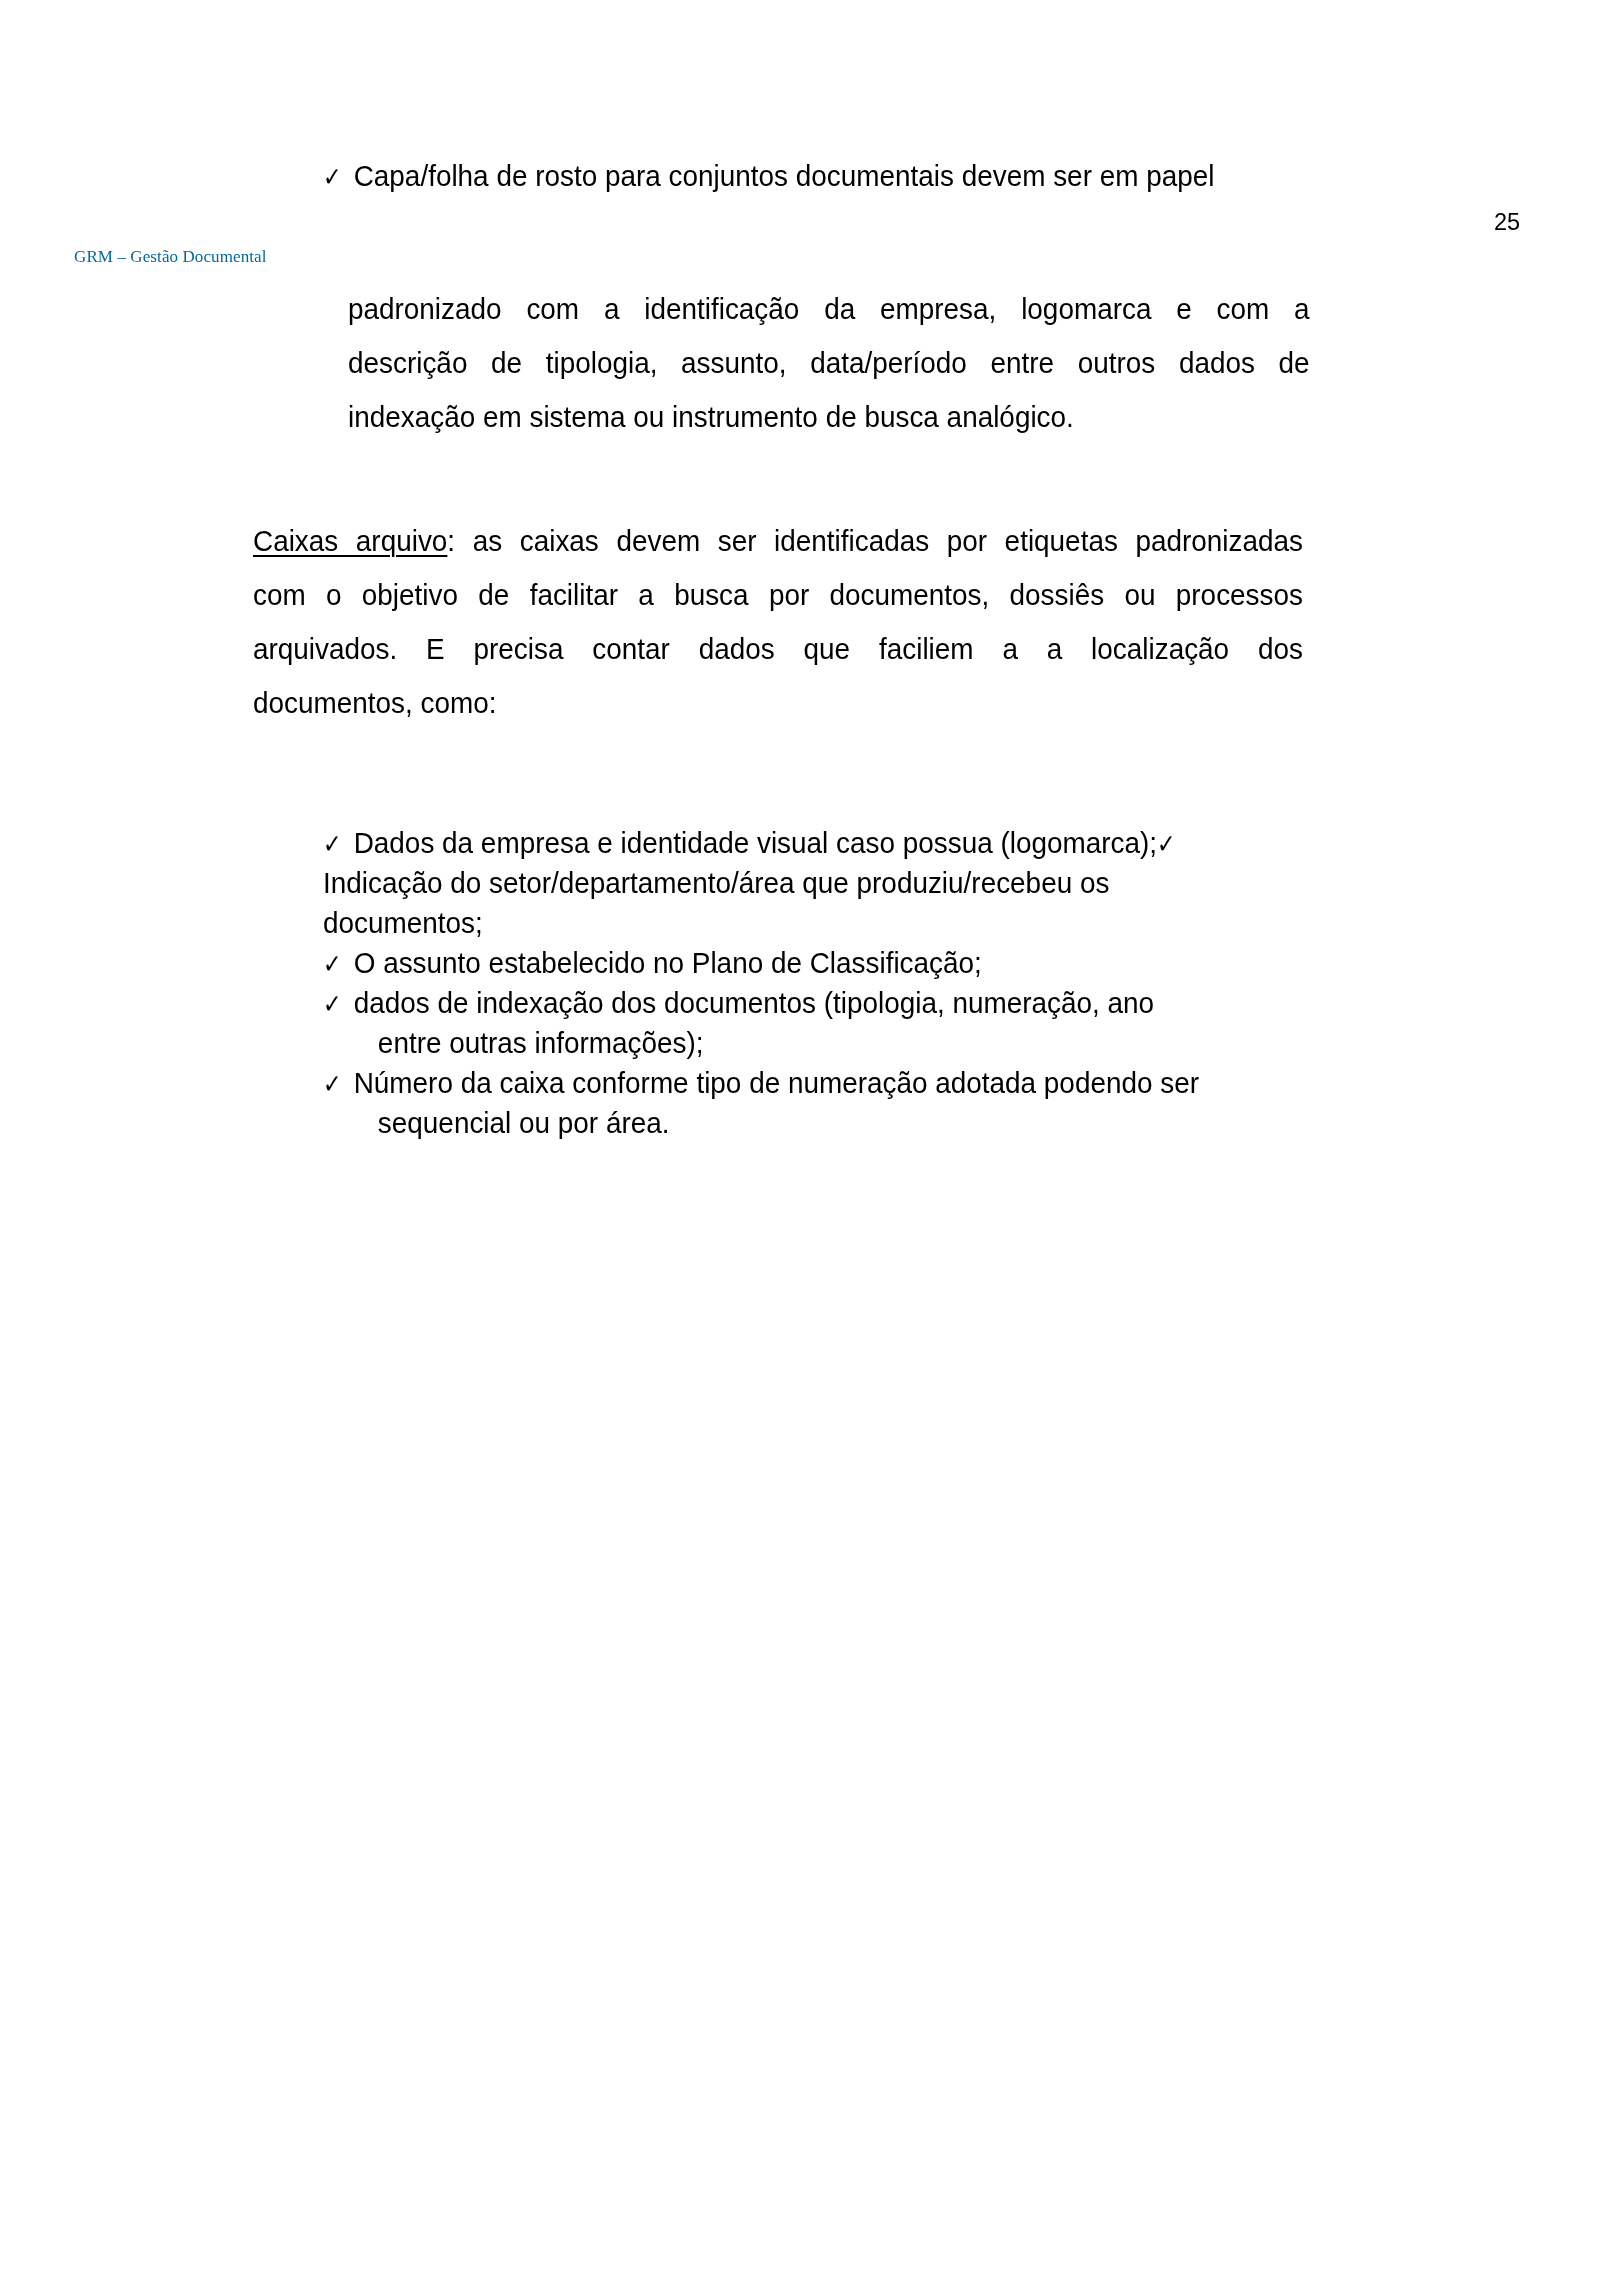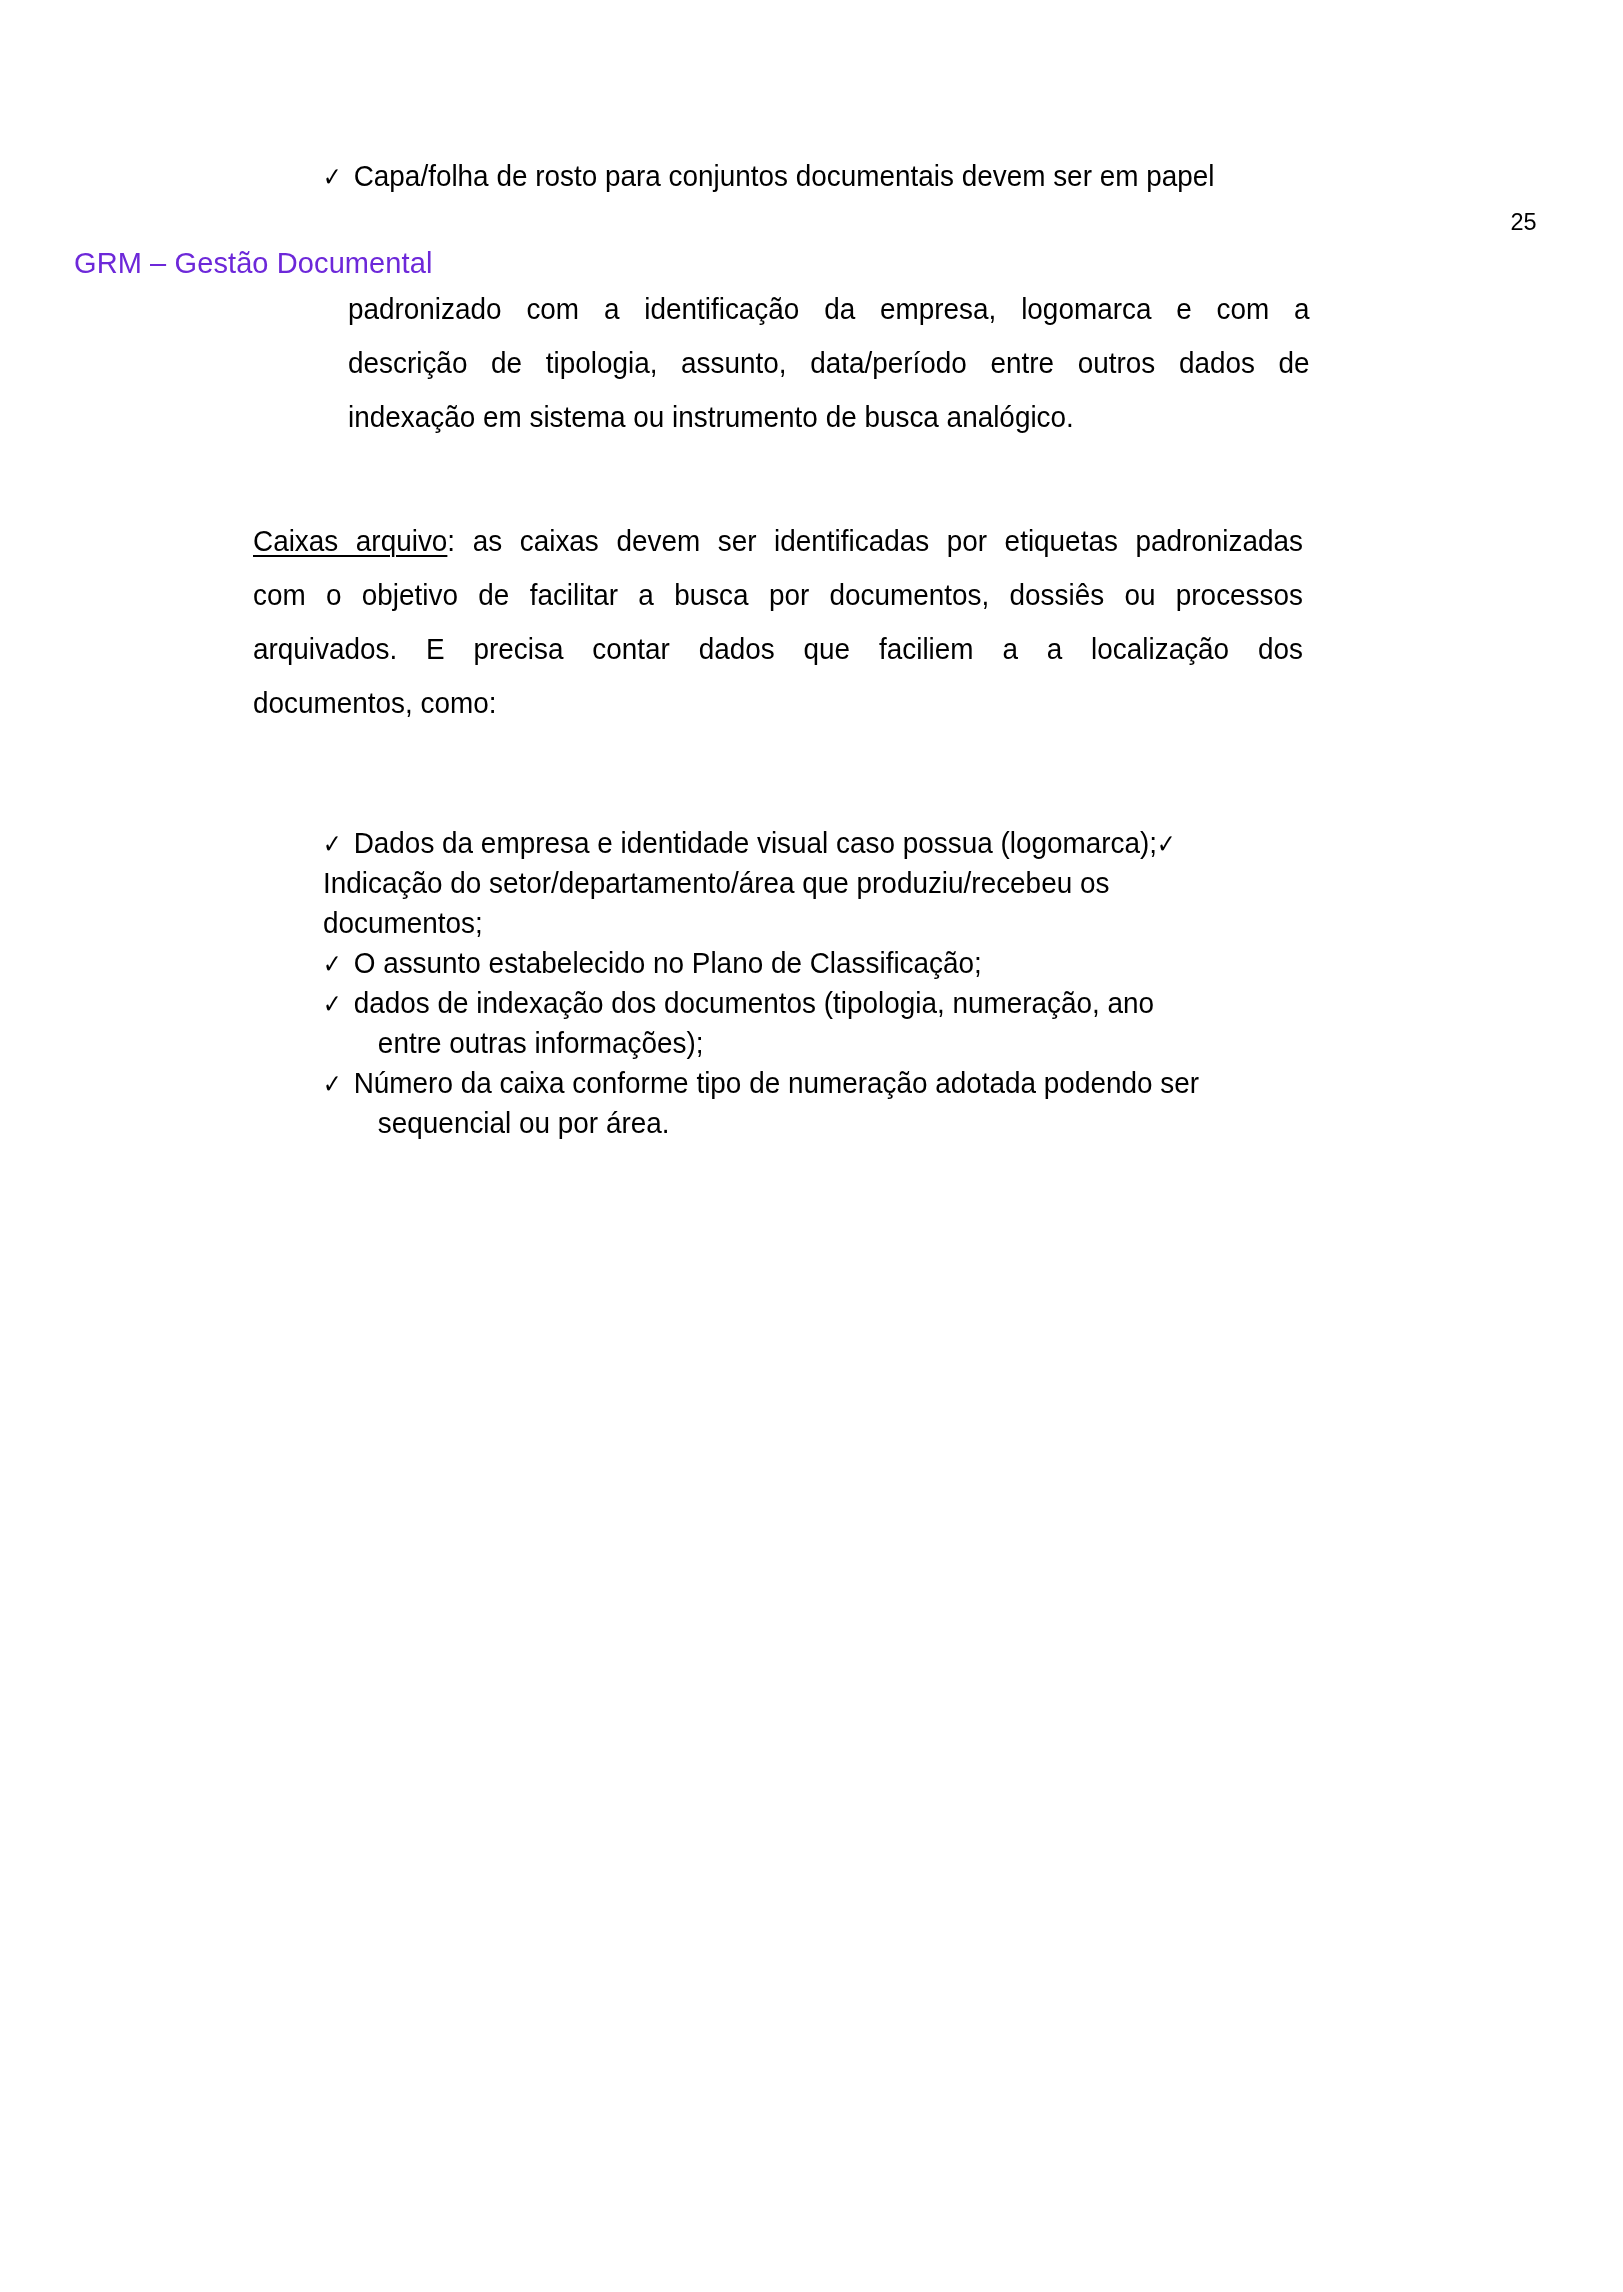--- a/index.html
+++ b/index.html
@@ -22,34 +22,33 @@
     background: #ffffff;
     overflow: hidden;
   }
 
   
 
   .running-header {
     position: absolute;
     left: 74px;
     top: 247px;
-    font-family: Liberation Sans, sans-serif;
-    font-size: 29px;
+    font-family: Liberation Serif, serif;
+    font-size: 17px;
     font-weight: 400;
     letter-spacing: 0.1px;
-    color: #6d28d9;
+    color: #0369a1;
     white-space: nowrap;
   }
 
   .page-number {
     position: absolute;
     left: 1494px;
     top: 209px;
     width: 59px;
-    text-align: center;
     font-family: "Liberation Sans", "DejaVu Sans", sans-serif;
     font-size: 23.5px;
     font-weight: 400;
     color: #000000;
   }
 
   
 
   .body-text {
     font-family: "Liberation Sans Narrow", "Liberation Sans", "DejaVu Sans Condensed", sans-serif;

